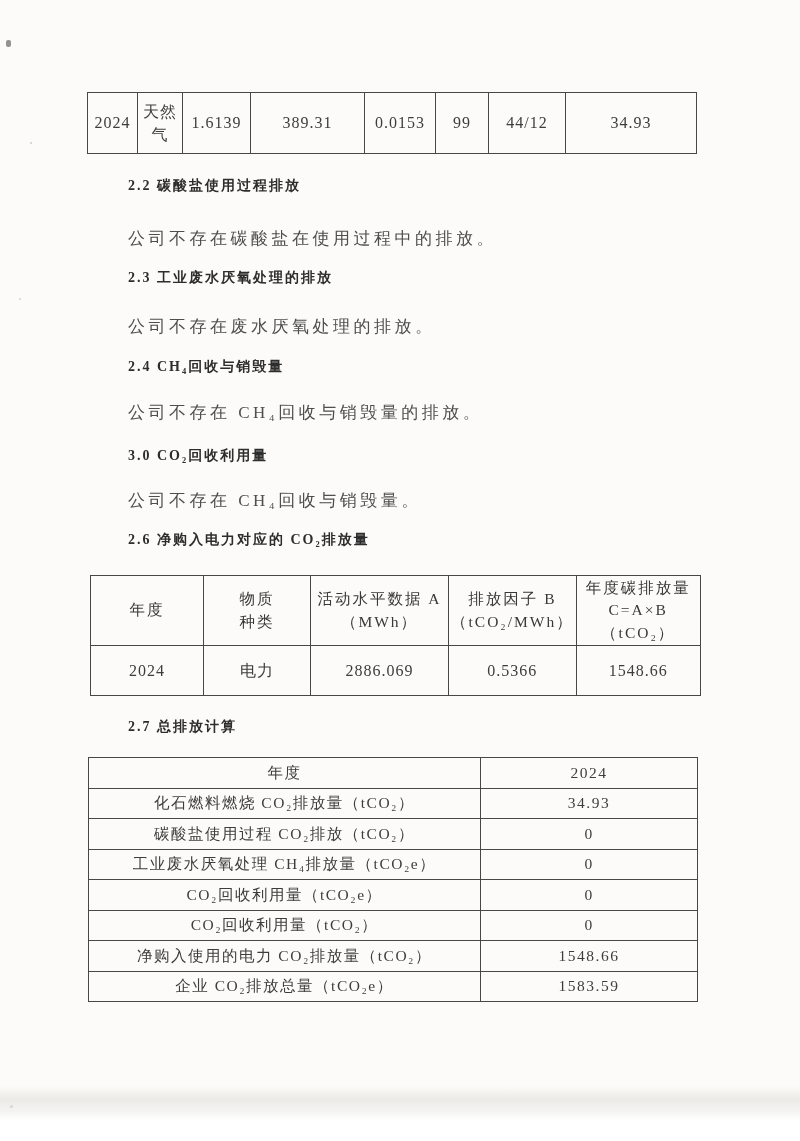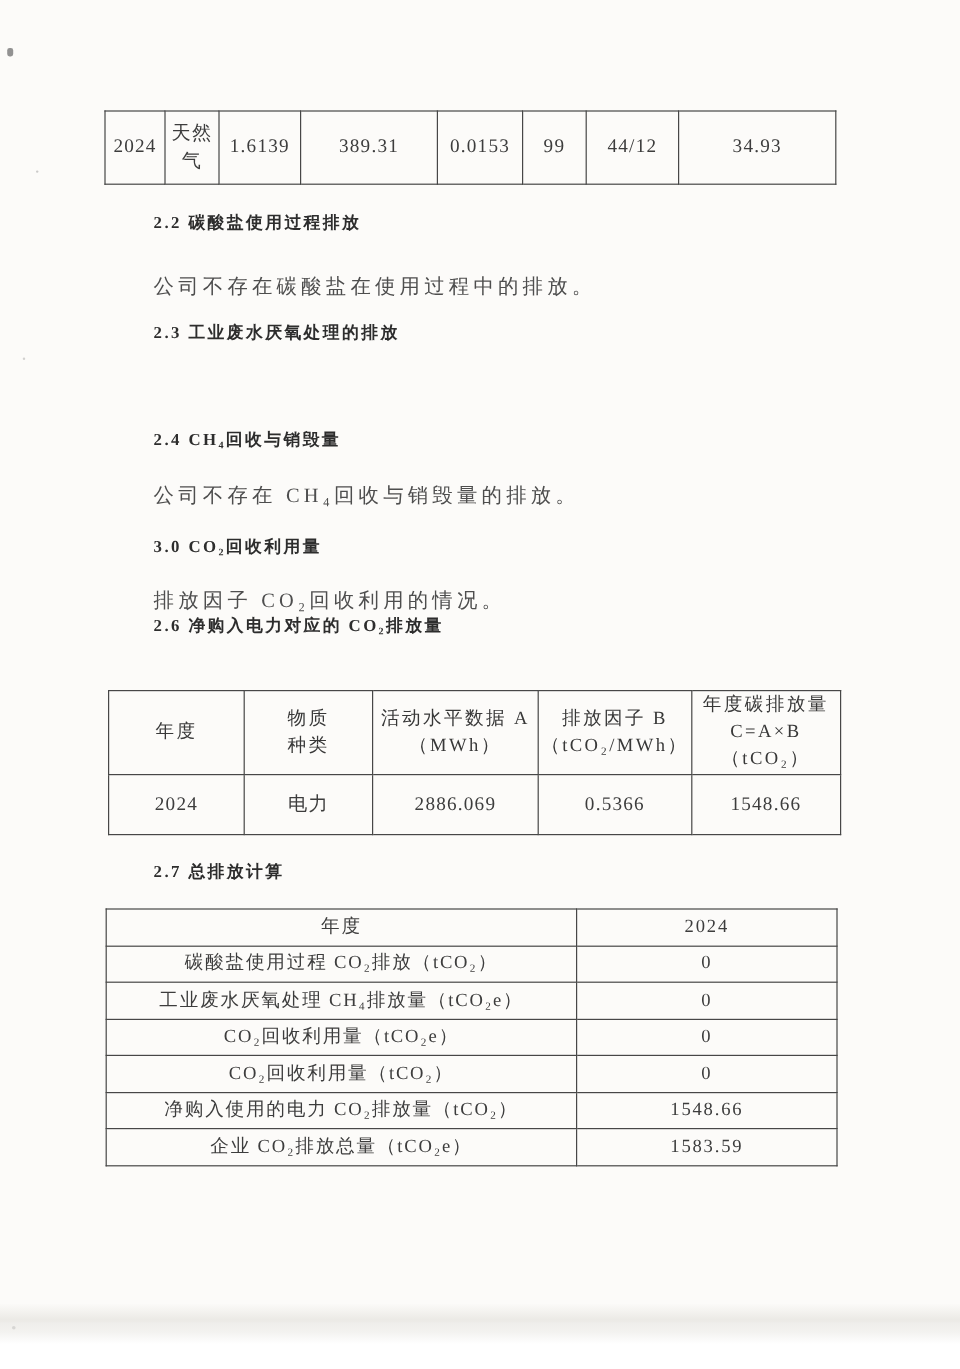--- a/index.html
+++ b/index.html
@@ -32,21 +32,21 @@
   }
   .p{
     position:absolute;left:128px;
     font-size:17px;color:#4e4e4e;
     letter-spacing:3.5px;white-space:nowrap;
   }
   .h22{top:177px}.p22{top:227px}
   .h23{top:269px}.p23{top:315px}
   .h24{top:358px}.p24{top:401px}
   .h25{top:447px}.p25{top:489px}
-  .h26{top:513px}
+  .h26{top:531px}
   .h27{top:718px}
 
   
   table{border-collapse:collapse;position:absolute;table-layout:fixed;}
   td{
     border:1.5px solid #474747;
     text-align:center;vertical-align:middle;
     color:#3d3d3d;font-size:16px;
     padding:0 2px;box-sizing:border-box;
     white-space:pre-line;line-height:1.45;
@@ -92,26 +92,27 @@
       <td>44/12</td>
       <td>34.93</td>
     </tr>
   </tbody>
     </table>
 
   <div class="h h22">2.2 碳酸盐使用过程排放</div>
   <div class="p p22">公司不存在碳酸盐在使用过程中的排放。</div>
 
   <div class="h h23">2.3 工业废水厌氧处理的排放</div>
+  <div class="p p23">公司不存在废水厌氧处理的排放。</div>
 
   <div class="h h24">2.4 CH₄回收与销毁量</div>
   <div class="p p24">公司不存在 CH₄回收与销毁量的排放。</div>
 
   <div class="h h25">3.0 CO₂回收利用量</div>
-  <div class="p p25">排放因子 CO₂回收利用的情况。</div>
+  <div class="p p25">公司不存在 CH₄回收与销毁量。</div>
 
   <div class="h h26">2.6 净购入电力对应的 CO₂排放量</div>
 
   <table class="t26">
     <colgroup>
       <col style="width:113px">
         <col style="width:107px">
         <col style="width:138px">
       <col style="width:125px">
         <col style="width:124px">
@@ -144,20 +145,24 @@
     <colgroup>
         <col style="width:392px">
         <col style="width:217px">
       </colgroup>
     <tbody>
         <tr>
       <td>年度</td>
       <td>2024</td>
     </tr>
     <tr>
+      <td>化石燃料燃烧 CO₂排放量（tCO₂）</td>
+      <td>34.93</td>
+    </tr>
+    <tr>
       <td>碳酸盐使用过程 CO₂排放（tCO₂）</td>
       <td>0</td>
     </tr>
     <tr>
       <td>工业废水厌氧处理 CH₄排放量（tCO₂e）</td>
       <td>0</td>
     </tr>
     <tr>
       <td>CO₂回收利用量（tCO₂e）</td>
       <td>0</td>

